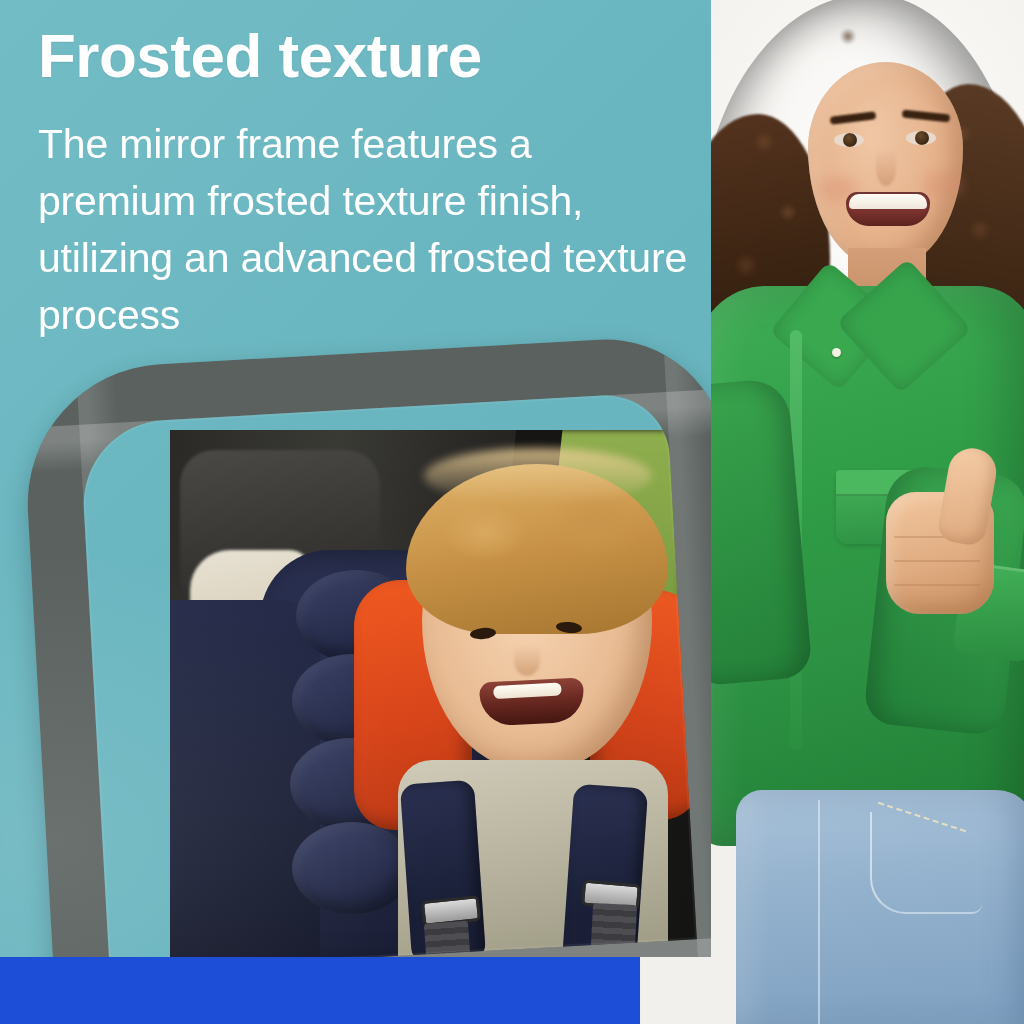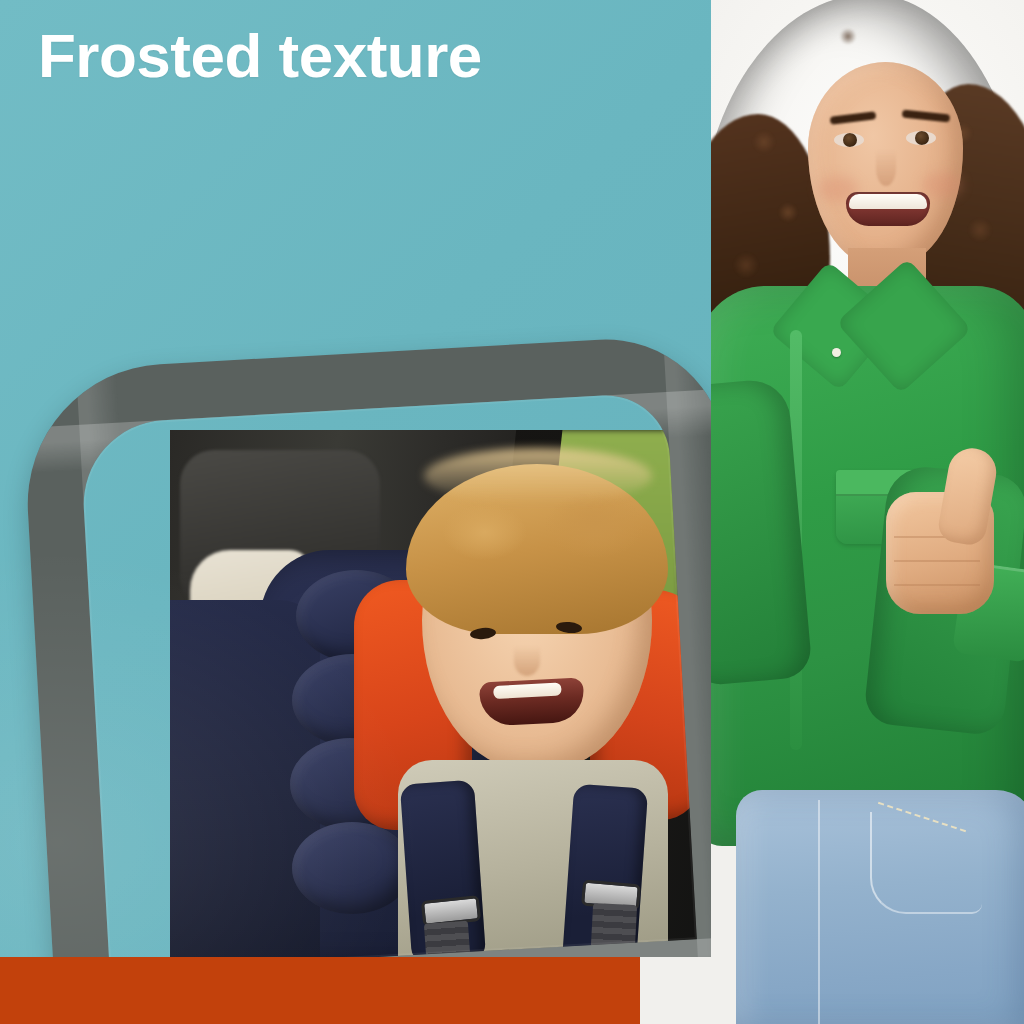--- a/index.html
+++ b/index.html
@@ -6,21 +6,21 @@
   html,body { width:1024px; height:1024px; }
   body {
     font-family:"Liberation Sans", sans-serif;
     background:#f8f7f5;
     overflow:hidden;
     position:relative;
   }
 
   #stage {
     position:absolute; left:0; top:0; width:1024px; height:1024px;
-    background:#c2410c;
+    background:#1d4ed8;
     overflow:hidden;
   }
 
   
   .model-photo {
     position:absolute; left:640px; top:0; width:384px; height:1024px;
     background:#fbfaf8;
     overflow:hidden;
   }
   .model-bg {
@@ -478,15 +478,16 @@
     </div>
 
     <div class="mirror-frame"></div>
     <div class="mirror-frame-hl"></div>
 
     <div class="teal-shade"></div>
   </div>
 
   <div class="copy">
     <div class="headline">Frosted texture</div>
+    <div class="subcopy">The mirror frame features a premium frosted texture finish, utilizing an advanced frosted texture process</div>
   </div>
 
 </div>
 
 </body></html>

